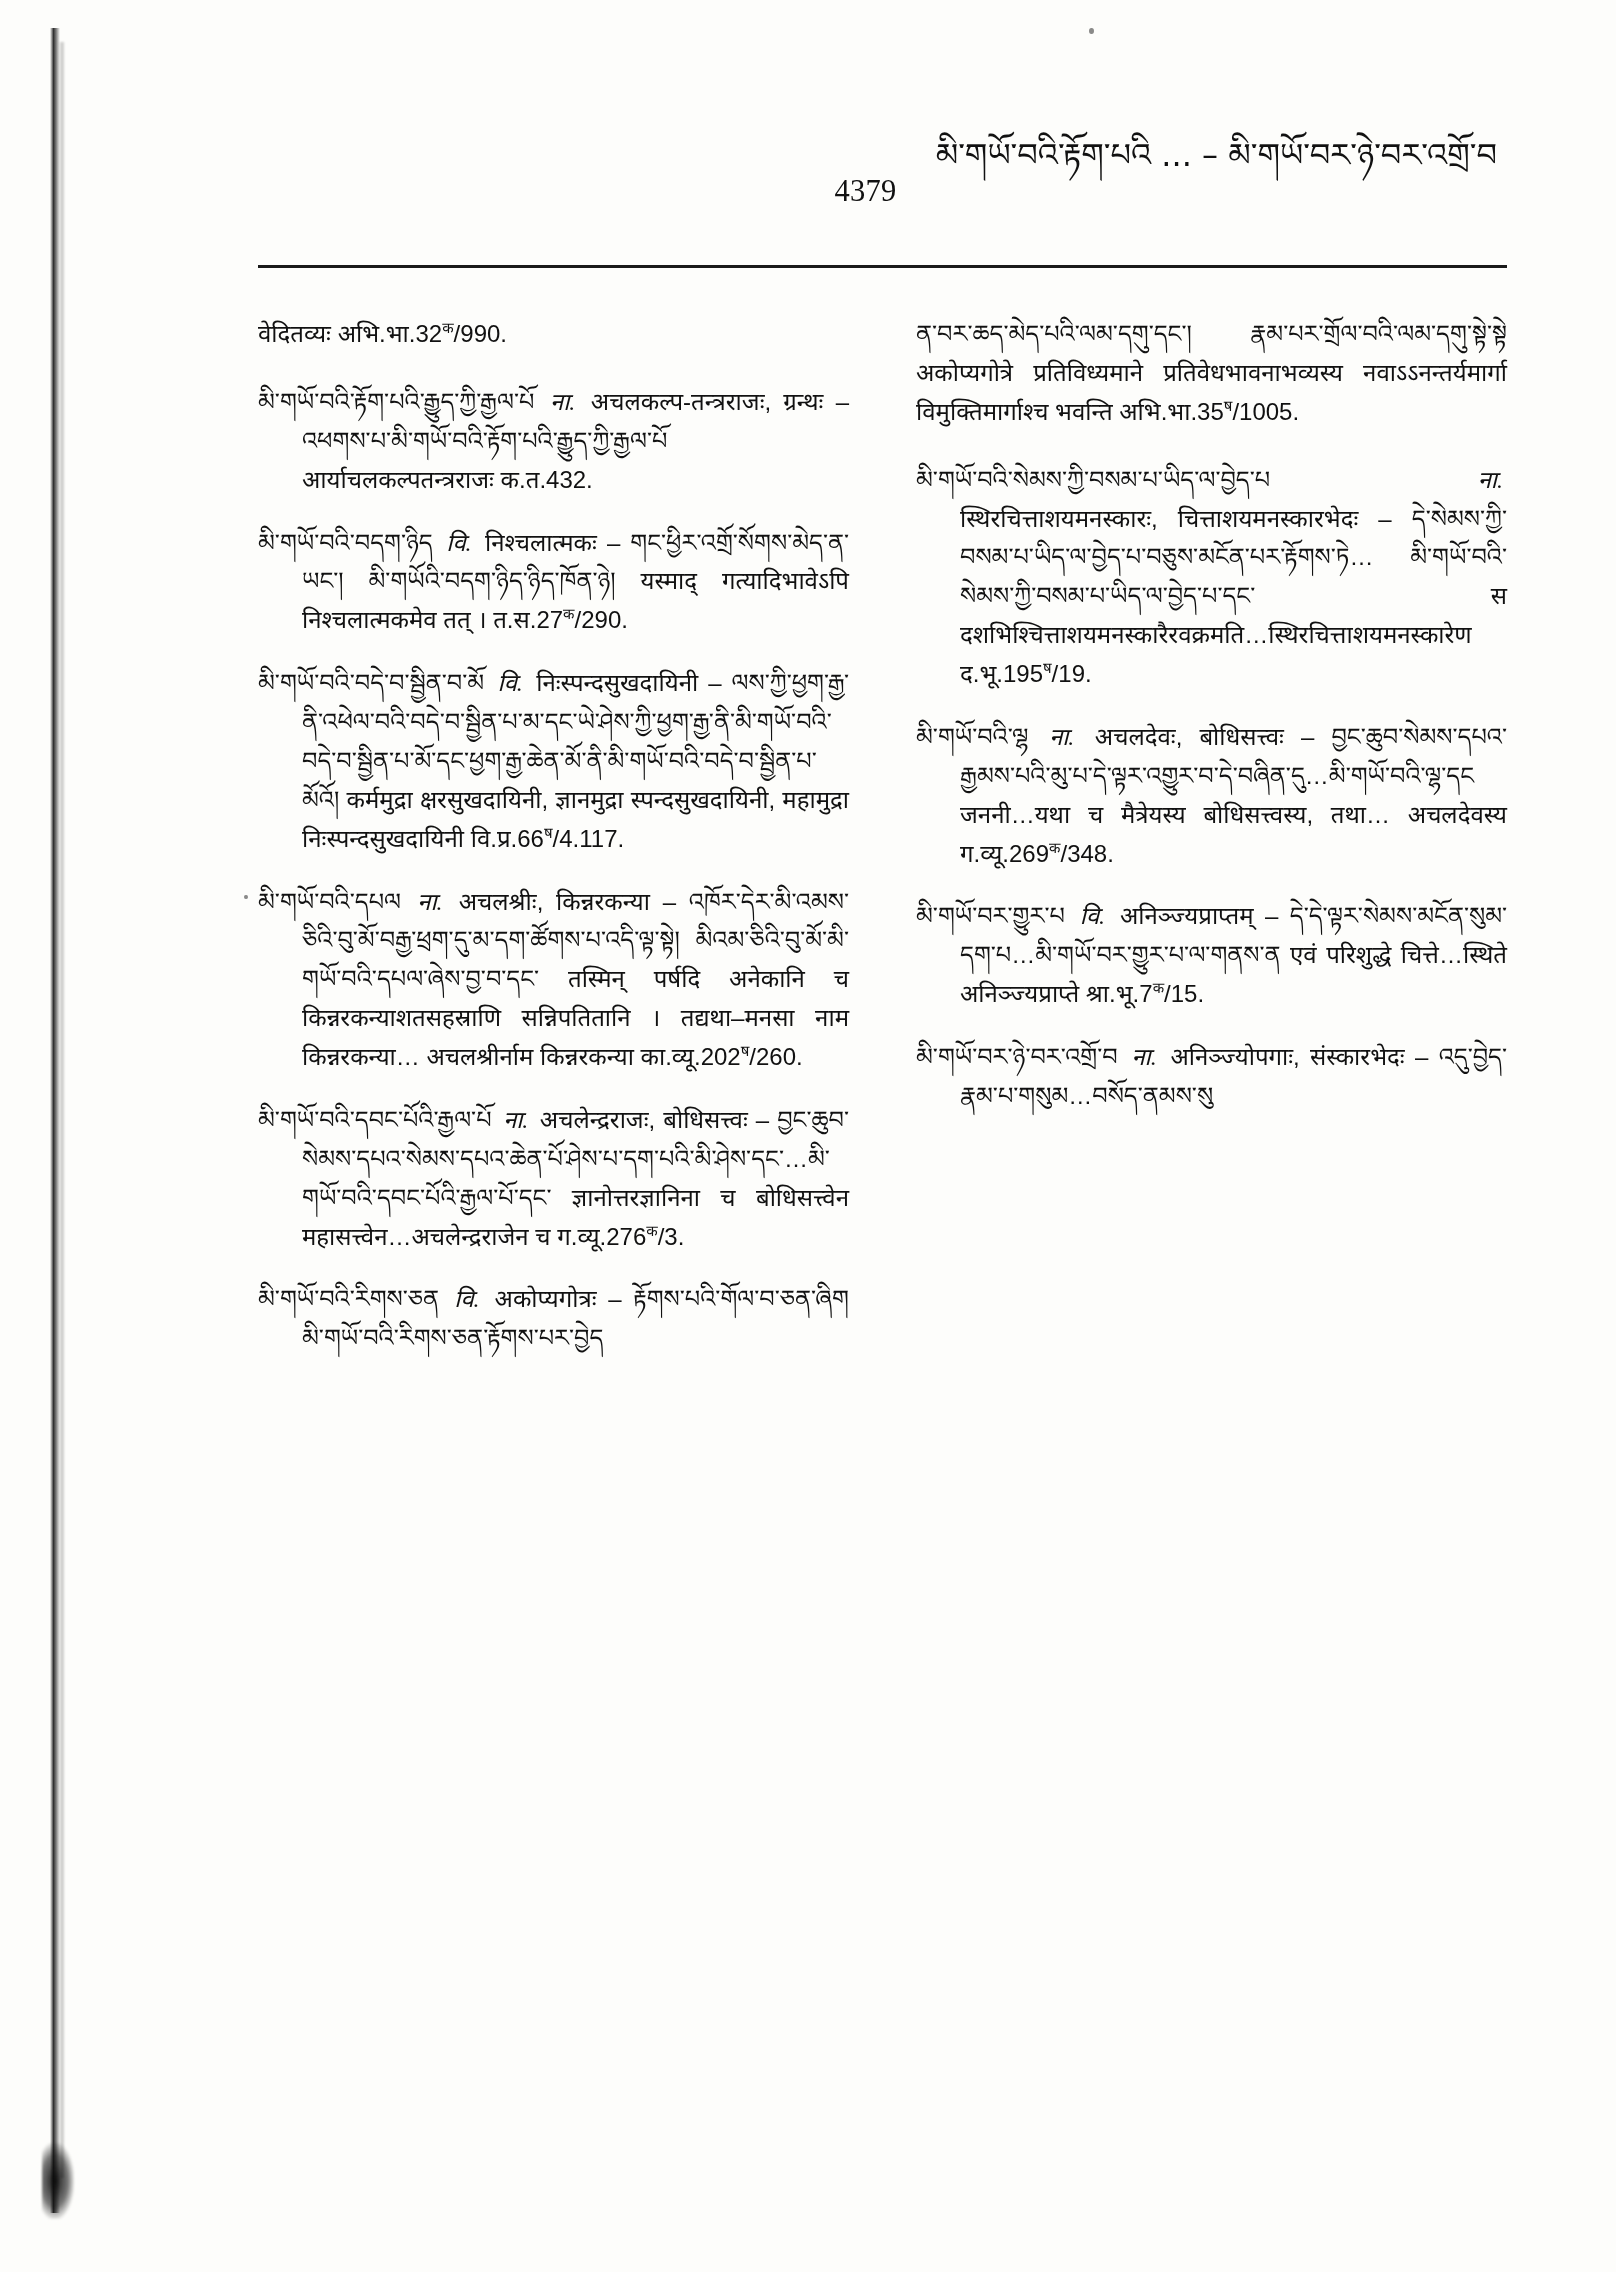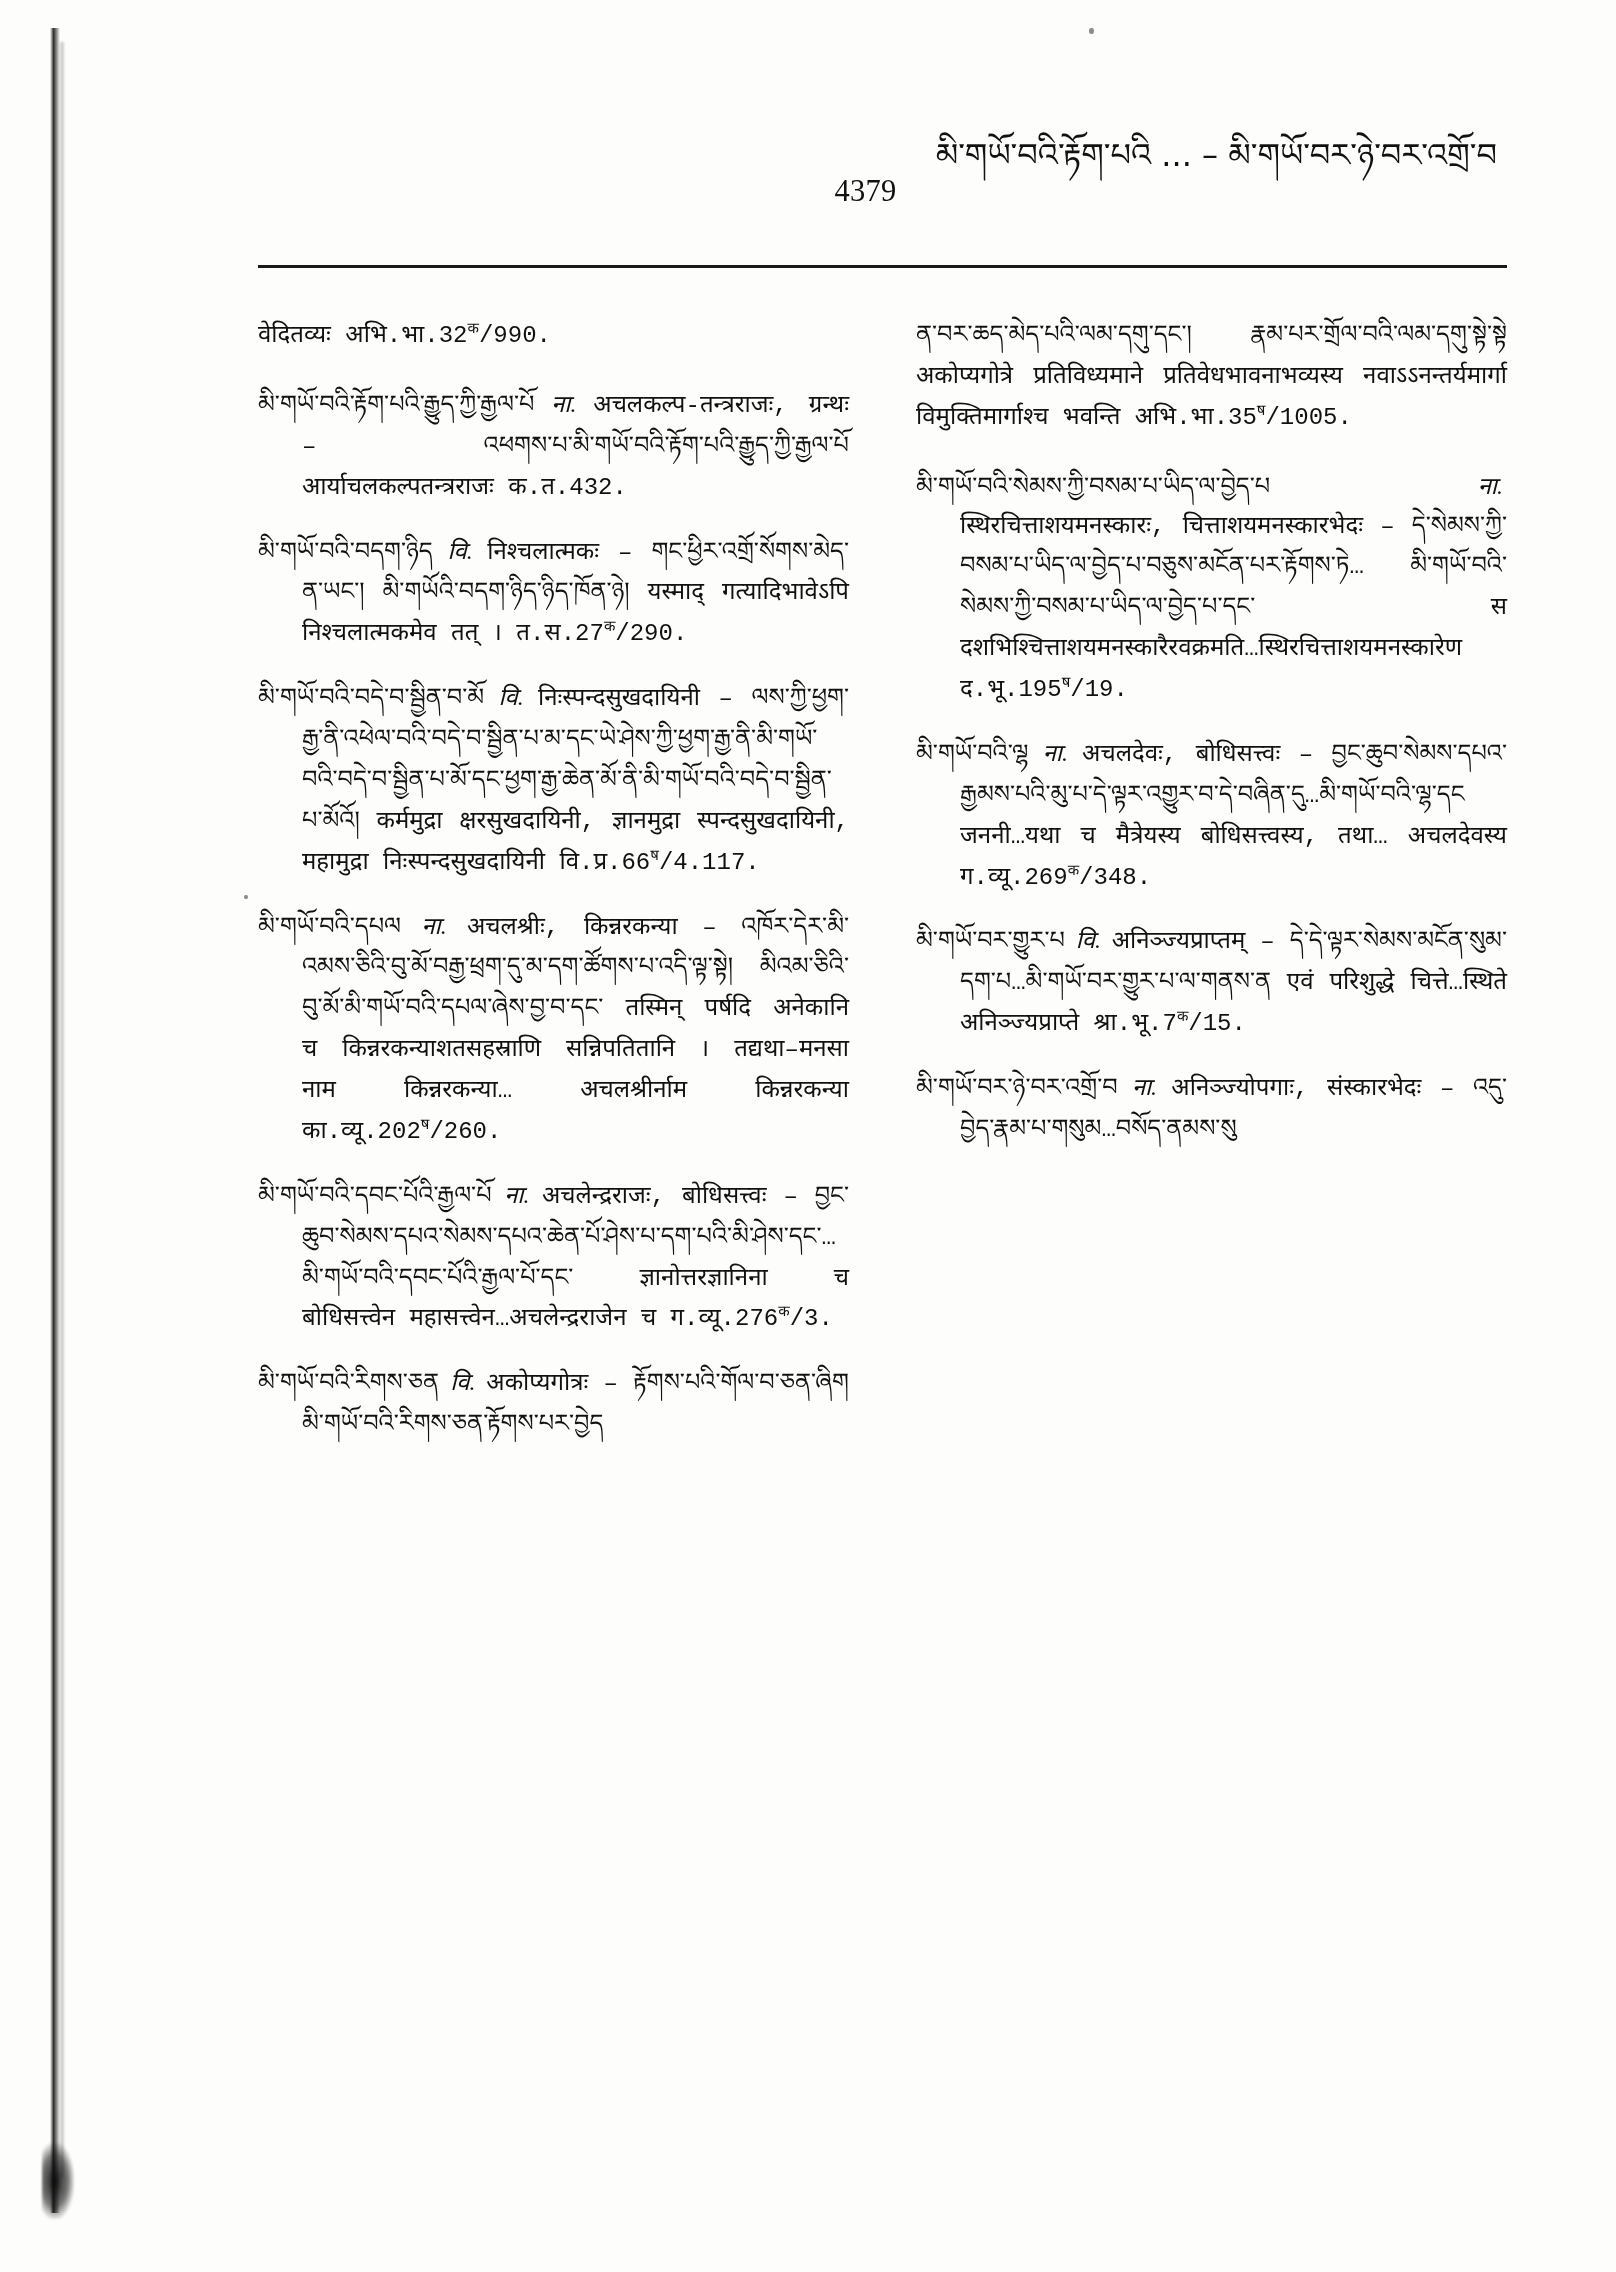--- a/index.html
+++ b/index.html
@@ -121,21 +121,21 @@
   }
   .hang > .lemma {
     margin-left: -44px;
   }
   .lemma {
     font-family: "DejaVu Sans", sans-serif;
     font-size: 24px;
     margin-top: 36px;
   }
   .deva {
-    font-family: Liberation Mono, monospace;
+    font-family: Liberation Sans, sans-serif;
     font-size: 24px;
   }
   .gram {
     font-style: italic;
     font-family: "Liberation Serif", serif;
     font-size: 23.6px;
     padding: 0 4.2px;
   }
   sup {
     font-size: 0.62em;

